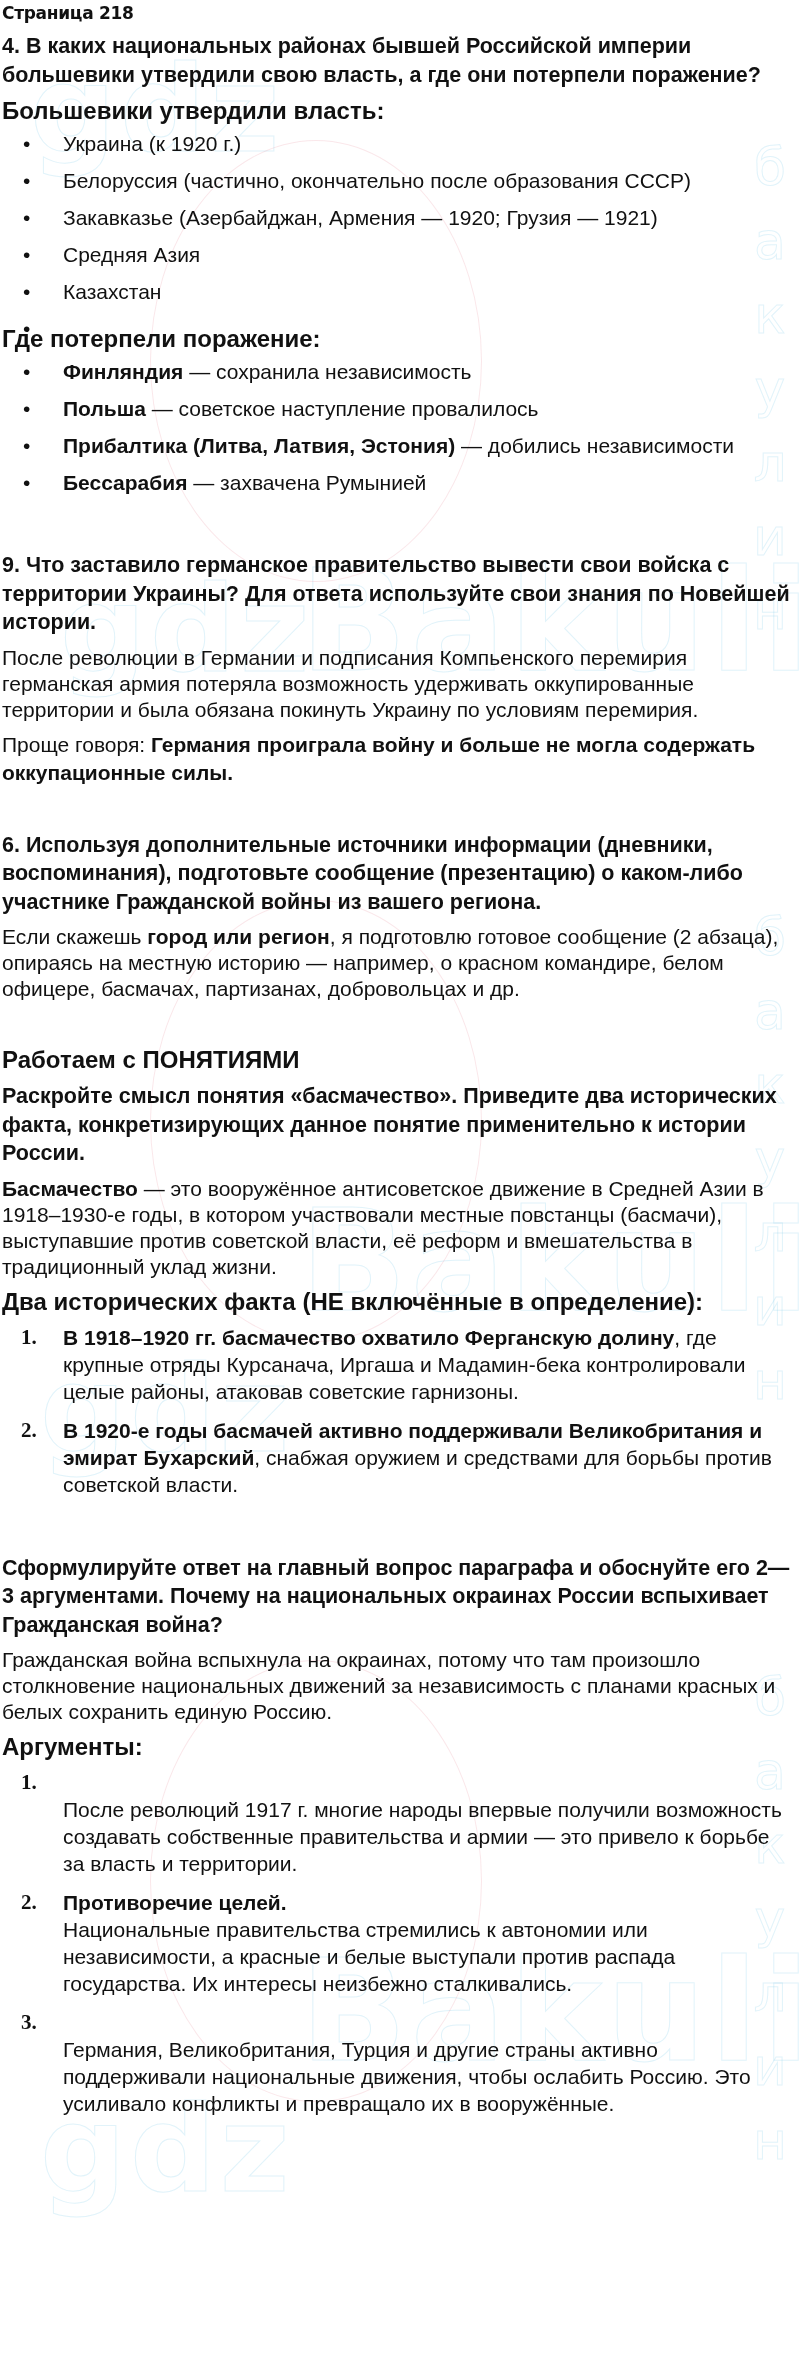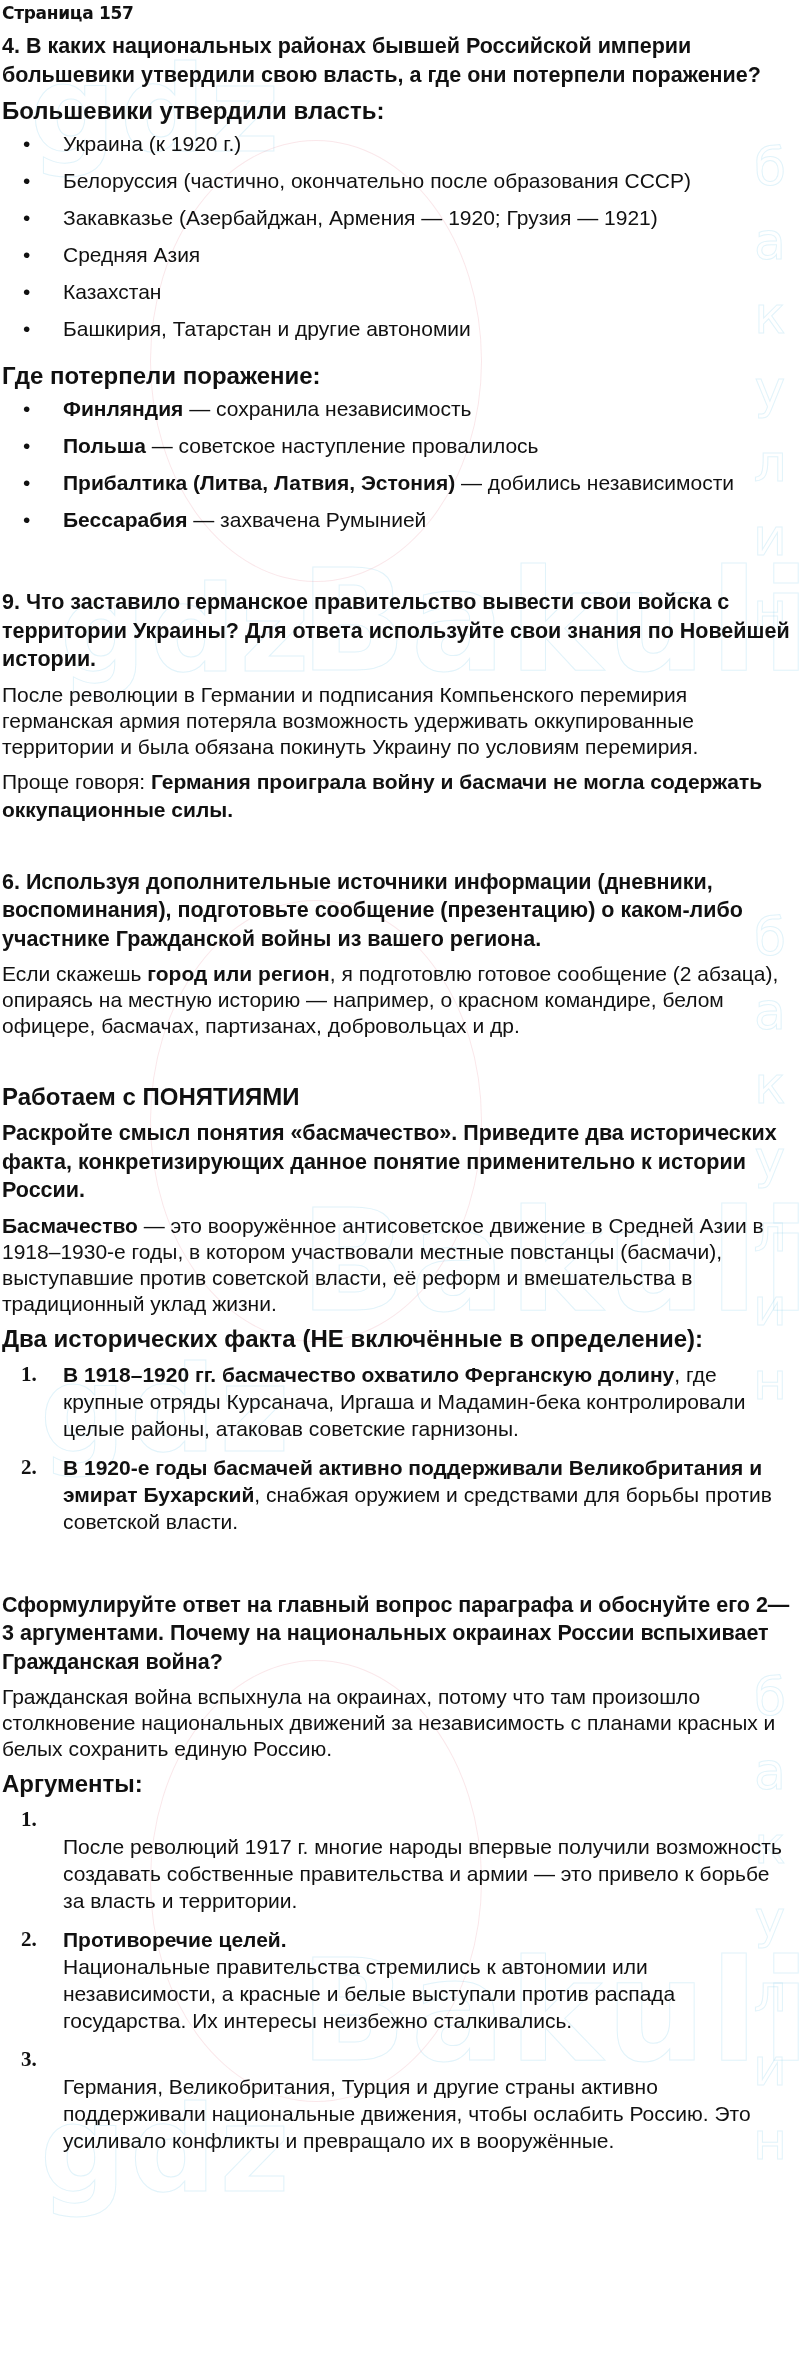--- a/index.html
+++ b/index.html
@@ -111,48 +111,48 @@
   <div class="wm-circle" style="left:150px;top:140px;width:330px;height:440px;"></div>
   <div class="wm-circle" style="left:150px;top:900px;width:330px;height:440px;"></div>
   <div class="wm-circle" style="left:150px;top:1660px;width:330px;height:440px;"></div>
   <div class="wm-vert" style="left:745px;top:130px;">б<br>а<br>к<br>у<br>л<br>и<br>н</div>
   <div class="wm-vert" style="left:745px;top:900px;">б<br>а<br>к<br>у<br>л<br>и<br>н</div>
   <div class="wm-vert" style="left:745px;top:1660px;">б<br>а<br>к<br>у<br>л<br>и<br>н</div>
 </div>
 
 <div class="content">
 
-  <p class="page-label">Страница 157</p>
+  <p class="page-label">Страница 218</p>
 
   <section>
     <p class="q">4. В каких национальных районах бывшей Российской империи большевики утвердили свою власть, а где они потерпели поражение?</p>
     <p class="sub">Большевики утвердили власть:</p>
     <ul class="bul">
       <li><span class="dot">•</span><span>Украина (к 1920 г.)</span></li>
       <li><span class="dot">•</span><span>Белоруссия (частично, окончательно после образования СССР)</span></li>
       <li><span class="dot">•</span><span>Закавказье (Азербайджан, Армения — 1920; Грузия — 1921)</span></li>
       <li><span class="dot">•</span><span>Средняя Азия</span></li>
       <li><span class="dot">•</span><span>Казахстан</span></li>
-      <li><span class="dot">•</span><span>Башкирия, Татарстан и другие автономии</span></li>
+      <li><span class="dot">•</span></li>
     </ul>
     <p class="sub" style="margin-top:20px;">Где потерпели поражение:</p>
     <ul class="bul">
       <li><span class="dot">•</span><b>Финляндия</b><span> — сохранила независимость</span></li>
       <li><span class="dot">•</span><b>Польша</b><span> — советское наступление провалилось</span></li>
       <li><span class="dot">•</span><b>Прибалтика (Литва, Латвия, Эстония)</b><span> — добились независимости</span></li>
       <li><span class="dot">•</span><b>Бессарабия</b><span> — захвачена Румынией</span></li>
     </ul>
   </section>
 
   <div class="gap-lg"></div>
 
   <section>
     <p class="q">9. Что заставило германское правительство вывести свои войска с территории Украины? Для ответа используйте свои знания по Новейшей истории.</p>
     <p class="p">После революции в Германии и подписания Компьенского перемирия германская армия потеряла возможность удерживать оккупированные территории и была обязана покинуть Украину по условиям перемирия.</p>
-    <p class="p" style="line-height:28px;"><span>Проще говоря: </span><b>Германия проиграла войну и басмачи не могла содержать оккупационные силы.</b></p>
+    <p class="p" style="line-height:28px;"><span>Проще говоря: </span><b>Германия проиграла войну и больше не могла содержать оккупационные силы.</b></p>
   </section>
 
   <div class="gap-lg"></div>
 
   <section>
     <p class="q">6. Используя дополнительные источники информации (дневники, воспоминания), подготовьте сообщение (презентацию) о каком-либо участнике Гражданской войны из вашего региона.</p>
     <p class="p"><span>Если скажешь </span><b>город или регион</b><span>, я подготовлю готовое сообщение (2 абзаца), опираясь на местную историю — например, о красном командире, белом офицере, басмачах, партизанах, добровольцах и др.</span></p>
   </section>
 
   <div class="gap-lg"></div>

